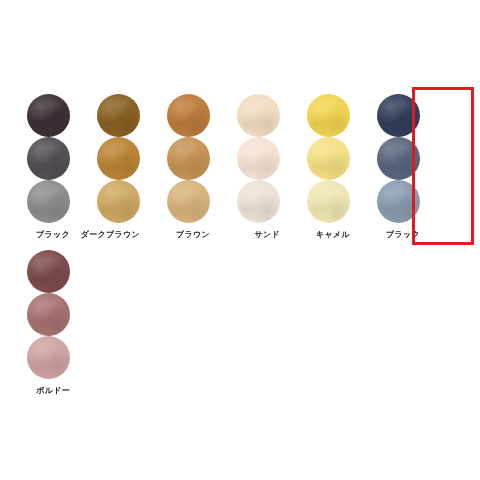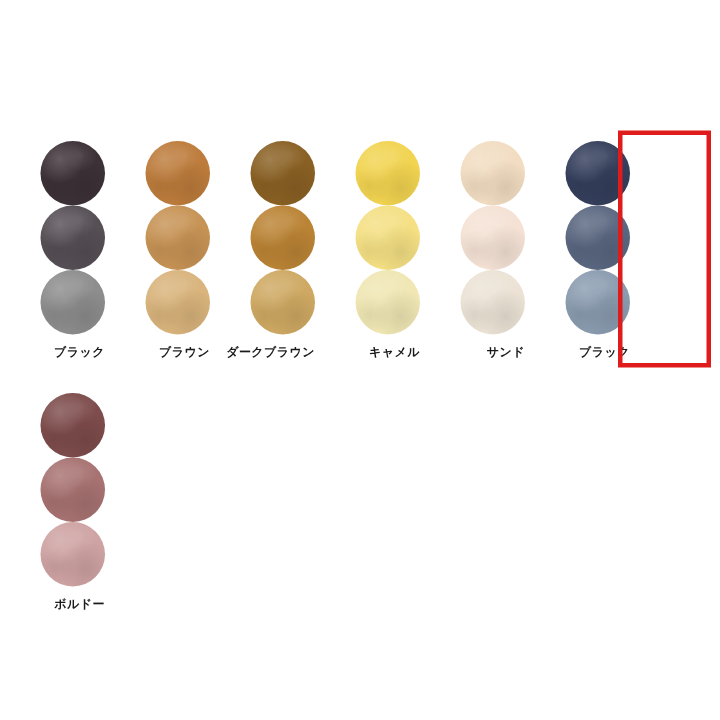--- a/index.html
+++ b/index.html
@@ -26,21 +26,21 @@
     position: absolute;
     display: flex;
     flex-direction: row;
   }
   #group-primary {
     left: 0px;
     top: 94px;
   }
   #group-secondary {
     left: 0px;
-    top: 262px;
+    top: 250px;
   }
 
   .swatch-column {
     width: 70px;
     display: flex;
     flex-direction: column;
     align-items: flex-end;
   }
 
   .swatch-stack {
@@ -108,49 +108,49 @@
       <div class="swatch-column">
         <div class="swatch-stack">
           <div class="swatch" style="background: rgb(61, 49, 56);"></div>
           <div class="swatch" style="background: rgb(86, 79, 86);"></div>
           <div class="swatch" style="background: rgb(141, 141, 142);"></div>
         </div>
         <div class="swatch-label">ブラック</div>
       </div>
       <div class="swatch-column">
         <div class="swatch-stack">
+          <div class="swatch" style="background: rgb(138, 97, 36);"></div>
+          <div class="swatch" style="background: rgb(187, 132, 53);"></div>
+          <div class="swatch" style="background: rgb(207, 169, 99);"></div>
+        </div>
+        <div class="swatch-label">ダークブラウン</div>
+      </div>
+      <div class="swatch-column">
+        <div class="swatch-stack">
           <div class="swatch" style="background: rgb(189, 124, 60);"></div>
           <div class="swatch" style="background: rgb(199, 147, 85);"></div>
           <div class="swatch" style="background: rgb(217, 180, 124);"></div>
         </div>
         <div class="swatch-label">ブラウン</div>
       </div>
       <div class="swatch-column">
         <div class="swatch-stack">
-          <div class="swatch" style="background: rgb(138, 97, 36);"></div>
-          <div class="swatch" style="background: rgb(187, 132, 53);"></div>
-          <div class="swatch" style="background: rgb(207, 169, 99);"></div>
+          <div class="swatch" style="background: rgb(242, 221, 194);"></div>
+          <div class="swatch" style="background: rgb(245, 226, 213);"></div>
+          <div class="swatch" style="background: rgb(236, 227, 214);"></div>
         </div>
-        <div class="swatch-label">ダークブラウン</div>
+        <div class="swatch-label">サンド</div>
       </div>
       <div class="swatch-column">
         <div class="swatch-stack">
           <div class="swatch" style="background: rgb(242, 212, 81);"></div>
           <div class="swatch" style="background: rgb(245, 224, 132);"></div>
           <div class="swatch" style="background: rgb(240, 231, 180);"></div>
         </div>
         <div class="swatch-label">キャメル</div>
-      </div>
-      <div class="swatch-column">
-        <div class="swatch-stack">
-          <div class="swatch" style="background: rgb(242, 221, 194);"></div>
-          <div class="swatch" style="background: rgb(245, 226, 213);"></div>
-          <div class="swatch" style="background: rgb(236, 227, 214);"></div>
-        </div>
-        <div class="swatch-label">サンド</div>
       </div>
       <div class="swatch-column">
         <div class="swatch-stack">
           <div class="swatch" style="background: rgb(53, 63, 92);"></div>
           <div class="swatch" style="background: rgb(90, 103, 128);"></div>
           <div class="swatch" style="background: rgb(139, 156, 176);"></div>
         </div>
         <div class="swatch-label">ブラック</div>
       </div>
     </div>

